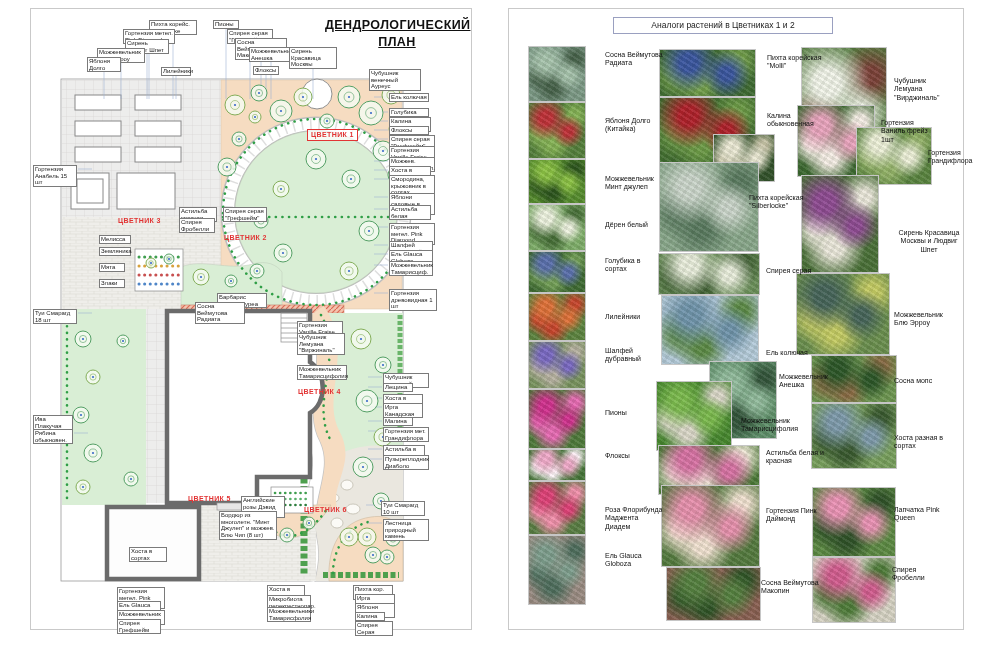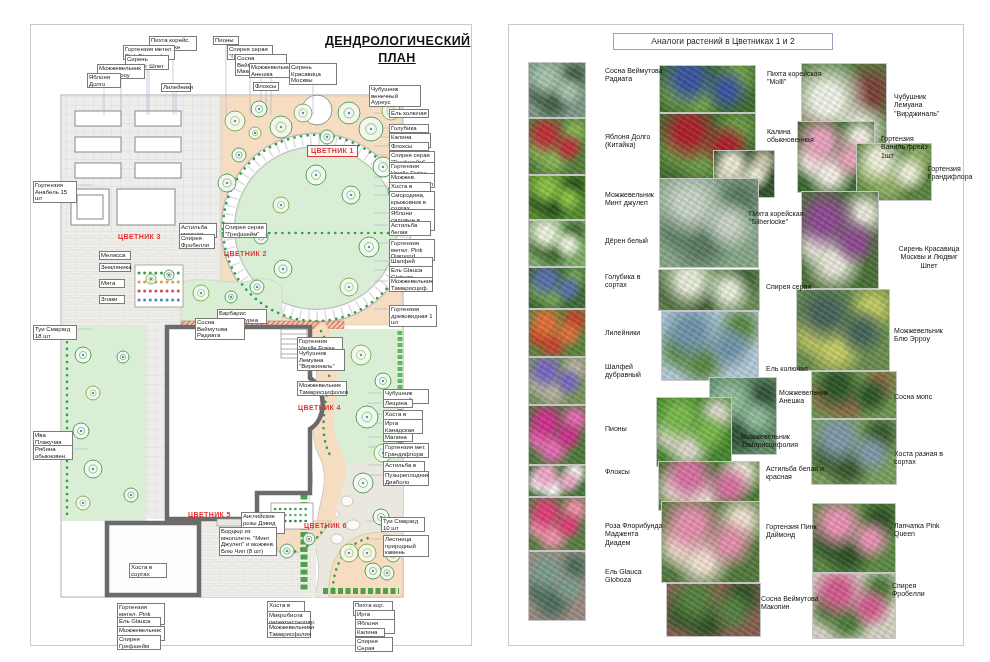--- a/index.html
+++ b/index.html
@@ -1,20 +1,20 @@
 <!DOCTYPE html>
 <html><head>
 <meta charset="utf-8">
 <style>
   html,body{margin:0;padding:0;}
   body{
     width:990px;height:662px;position:relative;background:#ffffff;
     font-family:"Liberation Sans", sans-serif;overflow:hidden;
   }
-  .page{position:absolute;top:24px;height:620px;background:#fff;border:1px solid #c9c9c9;box-sizing:content-box;text-decoration:underline;}
+  .page{position:absolute;top:8px;height:620px;background:#fff;border:1px solid #c9c9c9;box-sizing:content-box;text-decoration:underline;}
   #pageL{left:30px;width:440px;}
   #pageR{left:508px;width:454px;}
   .plan-title{
     position:absolute;left:294px;top:8px;width:144px;text-align:center;
     font-size:12.5px;font-weight:bold;text-decoration:underline;line-height:1.35;
     color:#111;letter-spacing:.4px;z-index:4;
   }
   .analog-title{
     position:absolute;left:104px;top:8px;width:218px;height:15px;border:1px solid #9aa0c0;
     font-size:8.5px;line-height:15px;text-align:center;color:#222;z-index:4;background:#fff;

